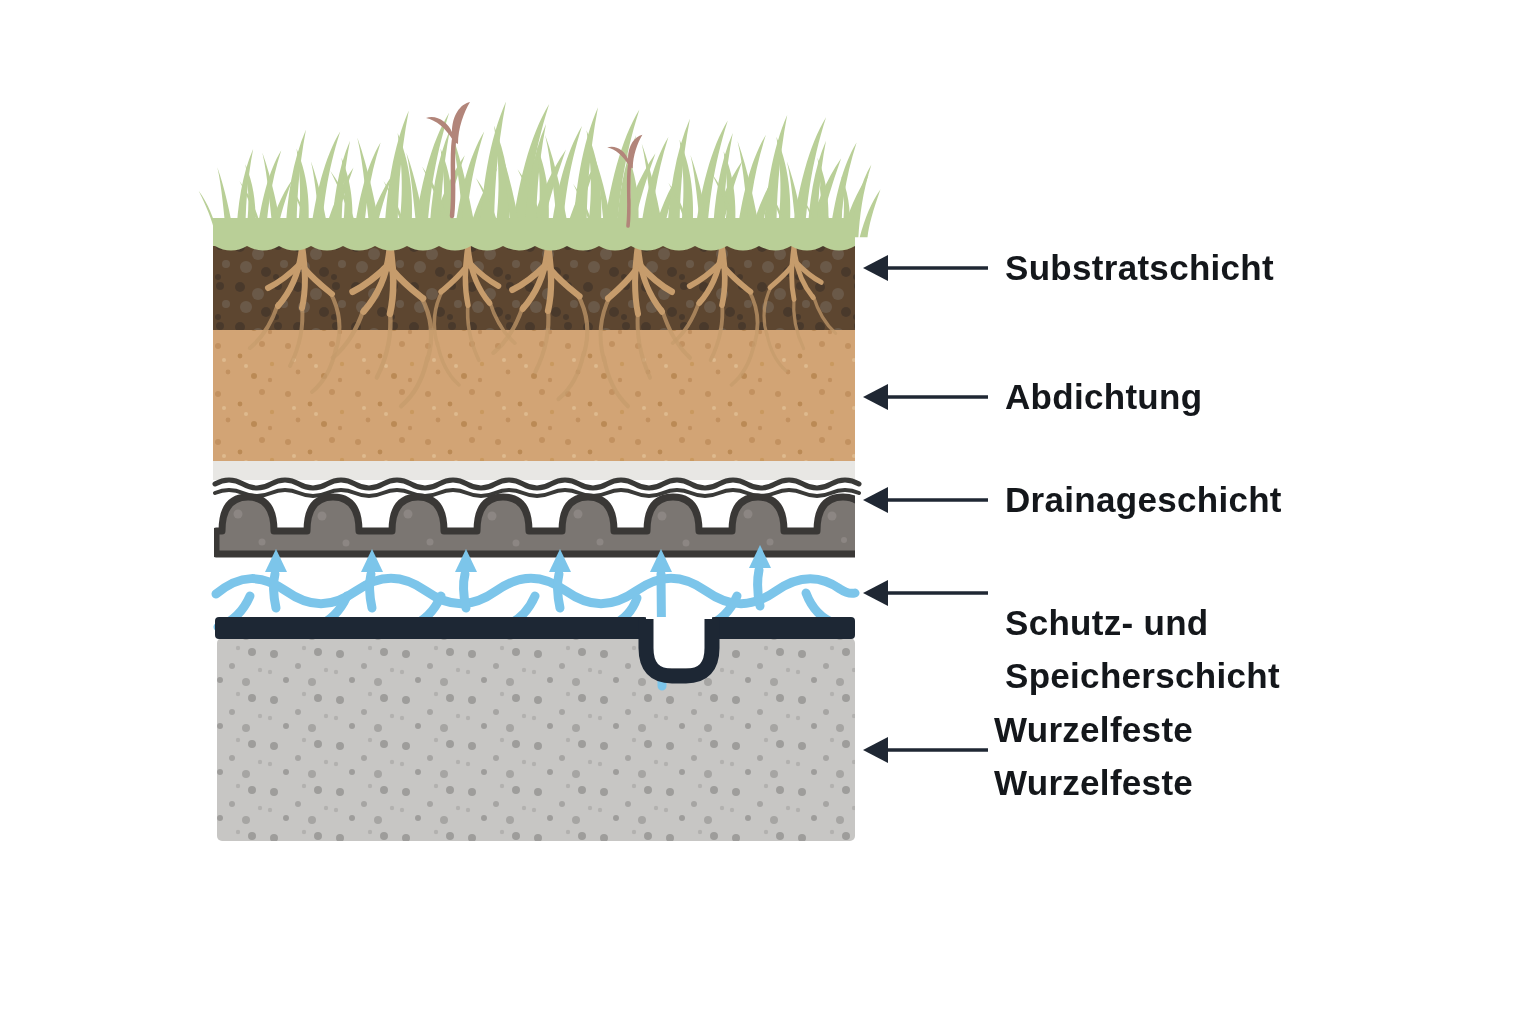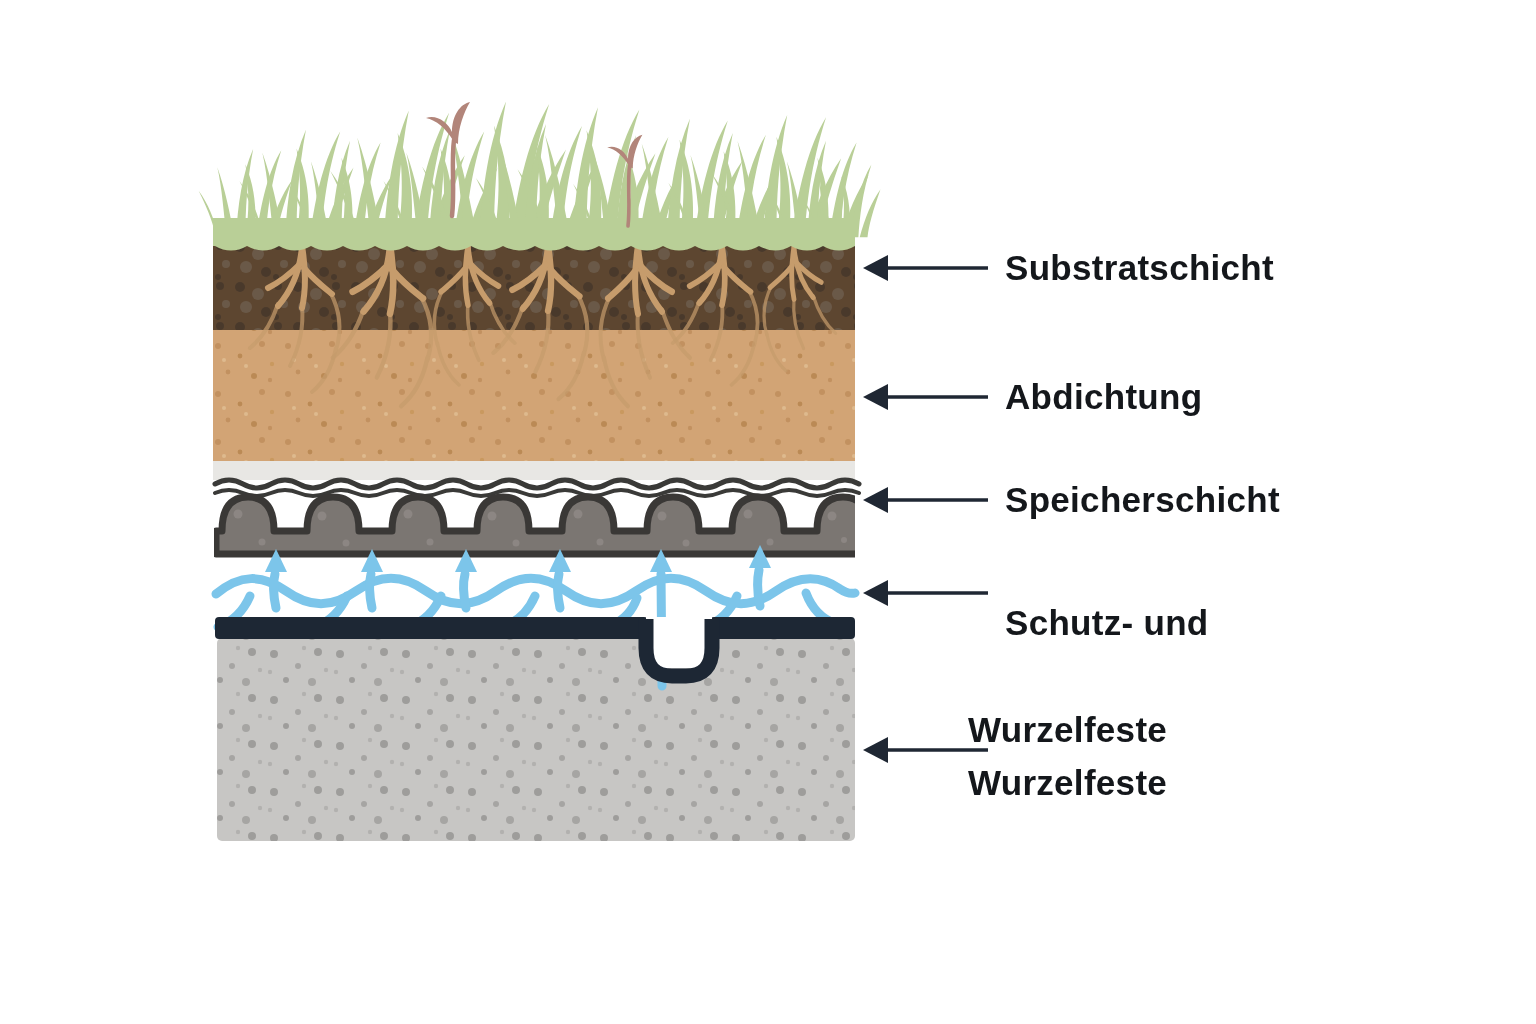--- a/index.html
+++ b/index.html
@@ -246,23 +246,24 @@
     <polygon points="3,17 28,4 28,30" fill="#1f2733"></polygon>
   </svg>
 
   <div class="lbl" style="left:1005px;top:241px">
     <div>Substratschicht</div>
   </div>
   <div class="lbl" style="left:1005px;top:370px">
     <div>Abdichtung</div>
   </div>
   <div class="lbl" style="left:1005px;top:473px">
-    <div>Speicherschicht</div>
+    <div>Drainageschicht</div>
   </div>
   <div class="lbl" style="left:1005px;top:596px">
     <div>Schutz- und</div>
-  </div>
-  <div class="lbl" style="left:968px;top:703px">
+    <div>Speicherschicht</div>
+  </div>
+  <div class="lbl" style="left:994px;top:703px">
     <div>Wurzelfeste</div>
     <div>Wurzelfeste</div>
   </div>
 
 </div>
 
 </body></html>

